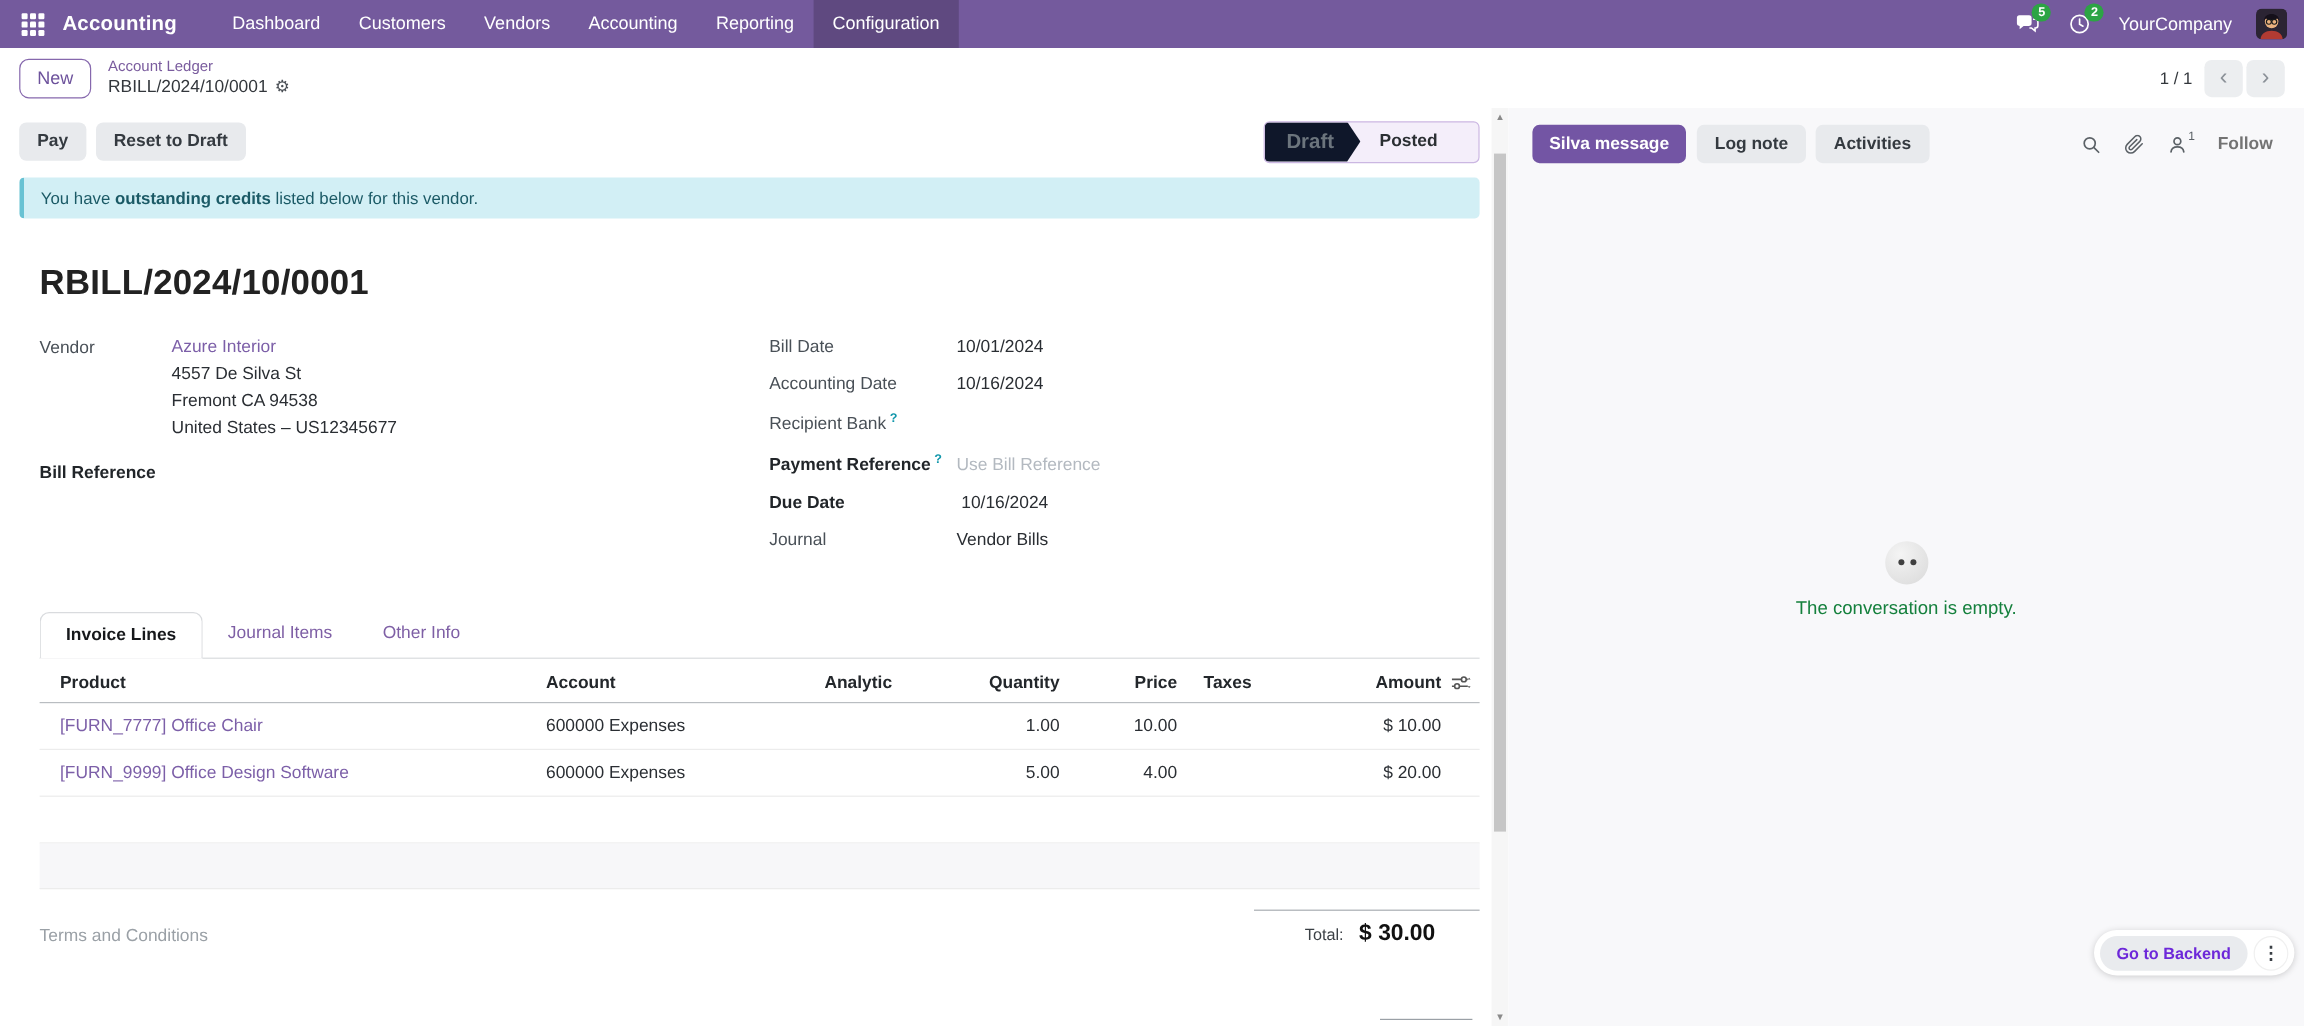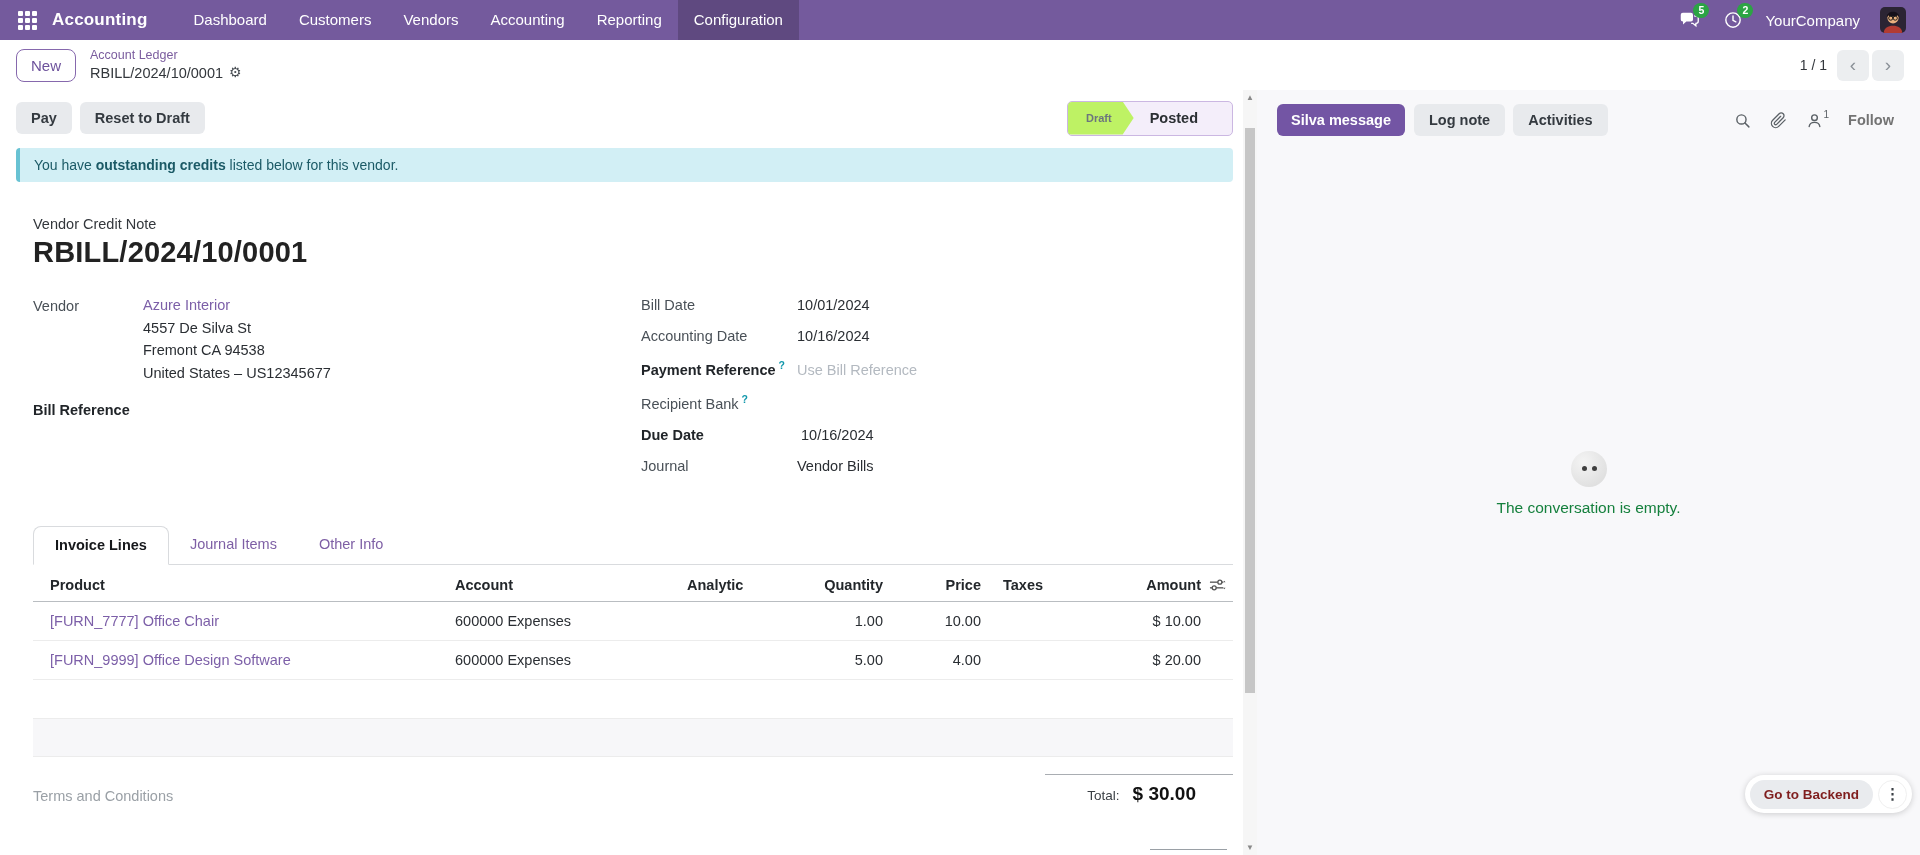--- a/index.html
+++ b/index.html
@@ -47,21 +47,21 @@
   .vscroll .arrow.up { top:3px; } .vscroll .arrow.down { bottom:3px; }
   .vscroll .thumb { position:absolute; top:38px; left:2px; width:10px; height:565px; background:#c6c6c6; cursor:pointer; }
   .chatter { position:absolute; top:90px; left:1257px; width:663px; height:765px; background:#f8f8fa; }
 
   
   .status-row { height:56px; display:flex; align-items:center; padding:0 10px 0 16px; }
   .btn-gray { background:#e8eaed; color:#343a40; border:none; border-radius:6px;
     font-size:14.5px; font-weight:600; padding:8px 15px; cursor:pointer; font-family:inherit; margin-right:8px; }
   .statuswidget { margin-left:auto; display:flex; align-items:stretch; height:35px;
     border:1px solid #cbb7e2; border-radius:5px; overflow:hidden; background:#f4eefa; }
-  .seg-draft { background:#bef264; color:#6c757d; font-size:11px; font-weight:600;
+  .seg-draft { background:#0f172a; color:#6c757d; font-size:17px; font-weight:600;
     display:flex; align-items:center; padding:0 22px 0 18px; cursor:pointer;
     clip-path:polygon(0 0, calc(100% - 11px) 0, 100% 50%, calc(100% - 11px) 100%, 0 100%); }
   .seg-posted { color:#2b2f33; font-size:14.5px; font-weight:700; display:flex; align-items:center;
     padding:0 34px 0 16px; cursor:pointer; }
 
   
   .alert { margin:2px 10px 0 16px; height:34px; background:#d2eff5; border-left:4px solid #68c2d3;
     border-radius:4px; display:flex; align-items:center; padding:0 14px; font-size:14px; color:#1b5a66; }
   .alert b { font-weight:700; }
 
@@ -126,21 +126,21 @@
   .empty-face { width:36px; height:36px; border-radius:50%; margin:0 auto 12px;
     background:radial-gradient(circle at 35% 30%, #f4f4f4, #d9d9d9); position:relative; }
   .empty-face::before, .empty-face::after { content:""; position:absolute; top:15px; width:5px; height:5px;
     border-radius:50%; background:#3f3f3f; }
   .empty-face::before { left:11px; } .empty-face::after { left:21px; }
   .empty-text { color:#15803d; font-size:15.5px; }
   .backend-pill { position:absolute; right:8px; bottom:42px; height:38px; background:#fff;
     border-radius:19px; box-shadow:0 1px 6px rgba(0,0,0,.18); display:flex; align-items:center;
     padding:4px 5px; gap:5px; }
   .backend-btn { background:#e9ebee; border:none; border-radius:15px; padding:7px 14px;
-    font-size:13.5px; font-weight:700; color:#7f1d1d; cursor:pointer; font-family:inherit; }
+    font-size:13.5px; font-weight:700; color:#6d28d9; cursor:pointer; font-family:inherit; }
   .dots-btn { width:29px; height:29px; border-radius:50%; background:#fff; border:1px solid #f0f0f0;
     color:#3a3f45; font-size:15px; font-weight:700; cursor:pointer; font-family:inherit; }
 
   svg { display:block; }
 </style>
 </head>
 <body>
 
 <header class="topbar">
   <div class="apps-btn">
@@ -222,21 +222,20 @@
       <div class="seg-draft">Draft</div>
       <div class="seg-posted">Posted</div>
     </div>
   </div>
 
   <div class="alert">
     <span><span>You have </span><b>outstanding credits</b><span> listed below for this vendor.</span></span>
   </div>
 
   <div class="sheet">
-    <div class="doc-type">Vendor Credit Note</div>
     <div class="doc-title">RBILL/2024/10/0001</div>
 
     <div class="fields">
       <div class="col-left">
         <div class="vendor-row">
           <span class="lbl vendor-lbl">Vendor</span>
           <span class="link">Azure Interior</span>
         </div>
         <div class="addr">
           <div>4557 De Silva St</div>
@@ -249,26 +248,26 @@
       <div class="col-right">
         <div class="frow">
           <span class="lbl flabel">Bill Date</span>
           <span class="fvalue">10/01/2024</span>
         </div>
         <div class="frow">
           <span class="lbl flabel">Accounting Date</span>
           <span class="fvalue">10/16/2024</span>
         </div>
         <div class="frow">
+          <span class="lbl flabel"><span>Recipient Bank</span><span class="help">?</span></span>
+          <span class="fvalue"></span>
+        </div>
+        <div class="frow">
           <span class="lbl-b flabel"><span>Payment Reference</span><span class="help">?</span></span>
           <span class="fvalue placeholder">Use Bill Reference</span>
-        </div>
-        <div class="frow">
-          <span class="lbl flabel"><span>Recipient Bank</span><span class="help">?</span></span>
-          <span class="fvalue"></span>
         </div>
         <div class="frow" style="margin-top:6px;">
           <span class="lbl-b flabel">Due Date</span>
           <span class="fvalue" style="margin-left:4px;">10/16/2024</span>
         </div>
         <div class="frow">
           <span class="lbl flabel">Journal</span>
           <span class="fvalue">Vendor Bills</span>
         </div>
       </div>

